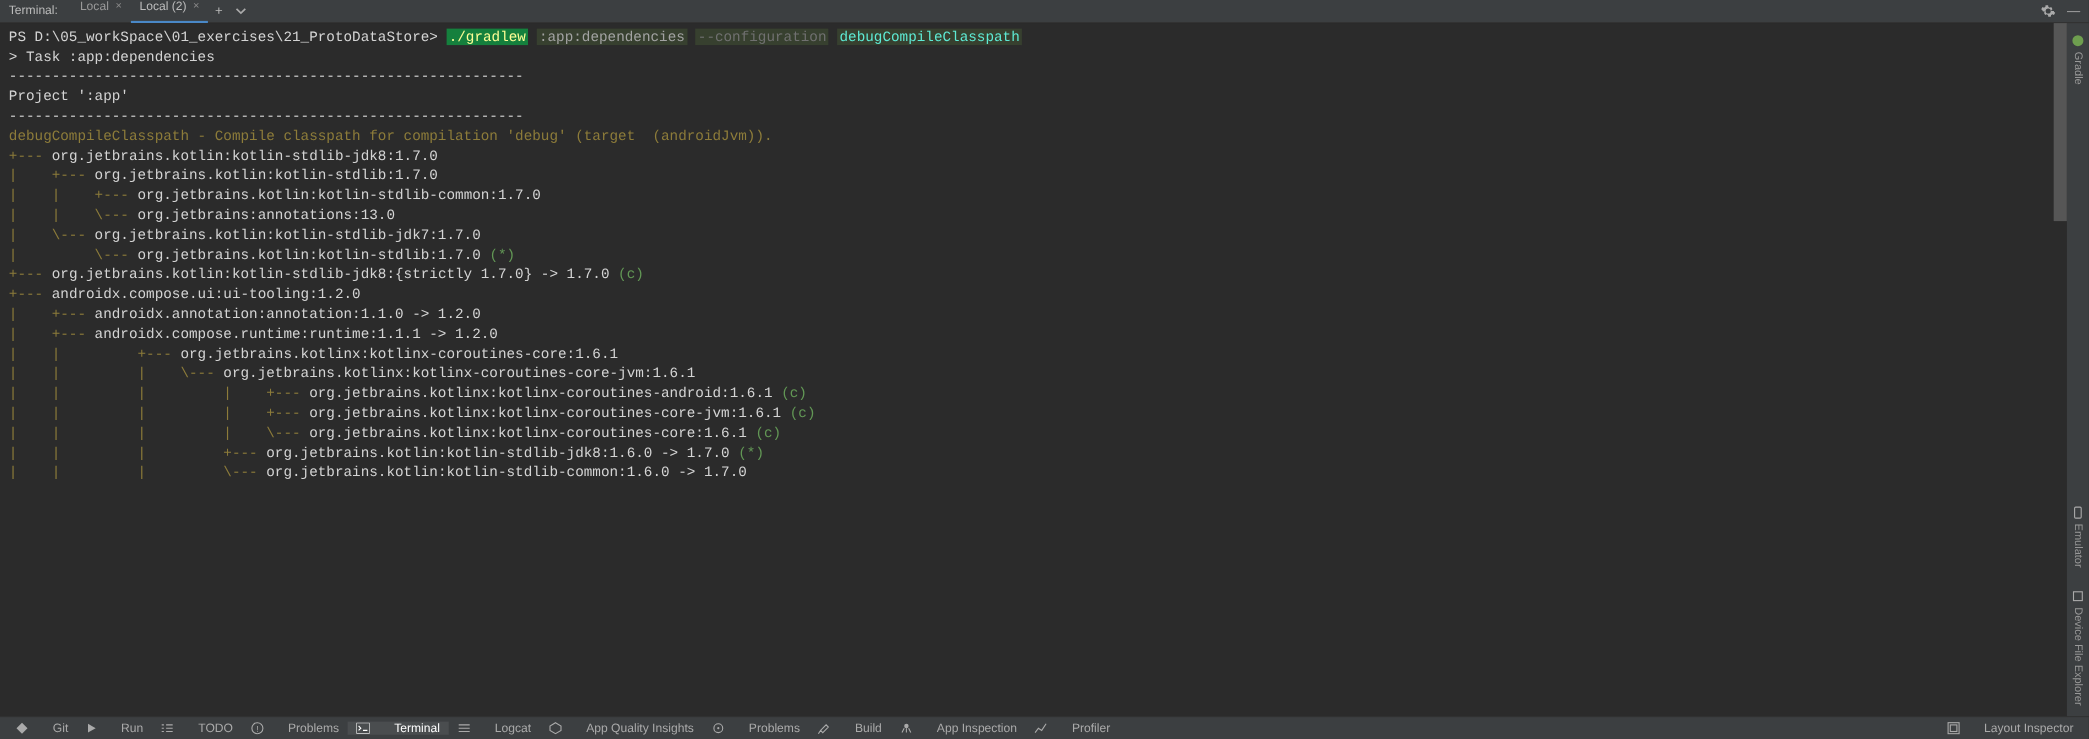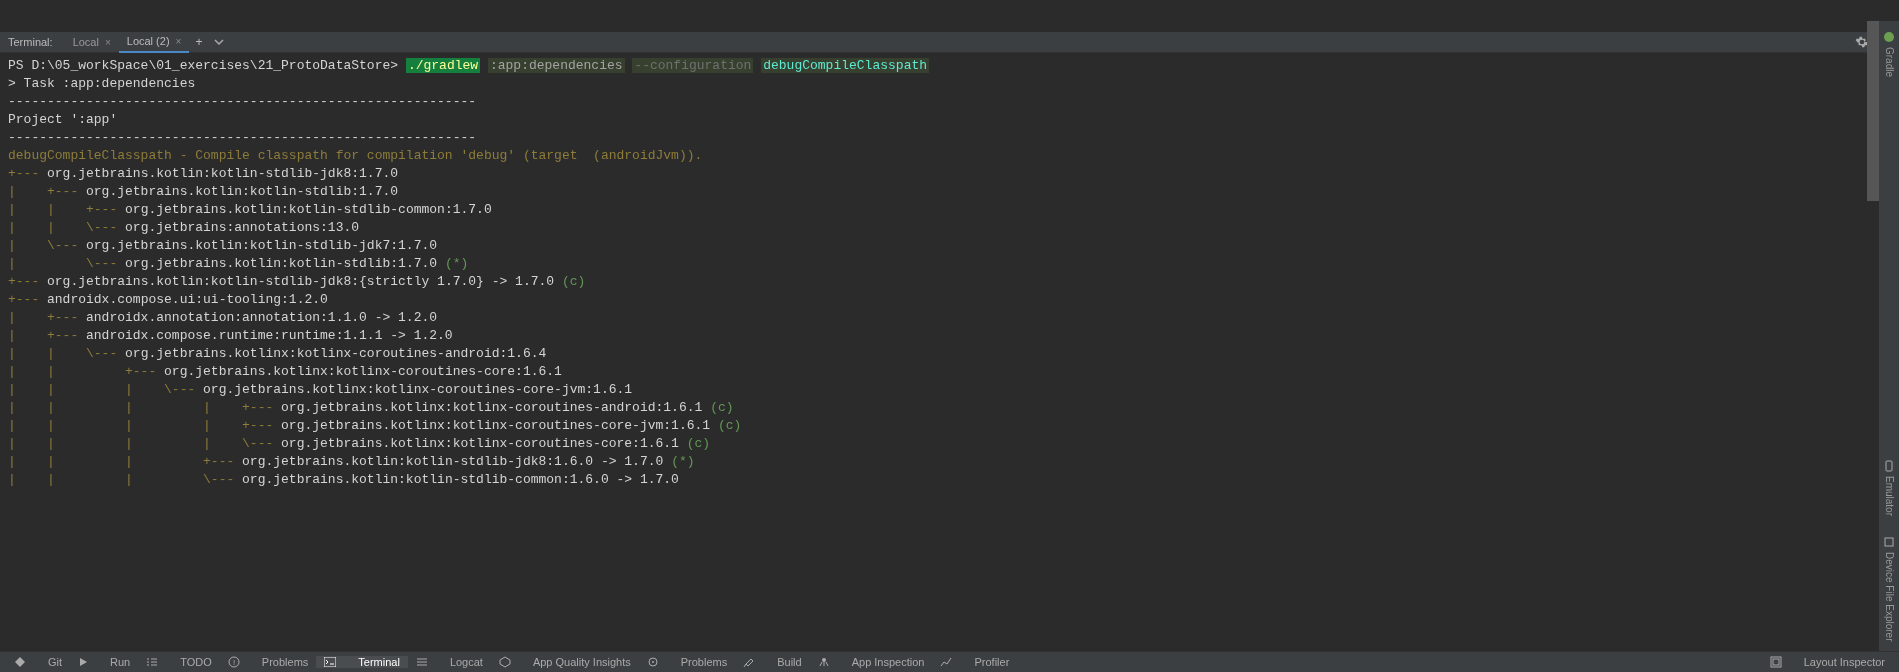--- a/index.html
+++ b/index.html
@@ -14,30 +14,28 @@
   display: flex;
   flex-direction: column;
 }
 .header {
   height: 21px;
   background: #3c3f41;
   border-bottom: 1px solid #323232;
   display: flex;
   align-items: center;
   padding-left: 8px;
-  margin-top: 32px;
 }
 .header-label {
   color: #bbbbbb;
   font-size: 11px;
   margin-right: 12px;
 }
 .tab {
   display: flex;
-  align-items: center;
   height: 21px;
   padding: 0 8px;
   font-size: 11px;
   color: #999;
   cursor: pointer;
 }
 .tab.active {
   color: #bbbbbb;
   border-bottom: 2px solid #4a88c7;
 }
@@ -192,21 +190,20 @@
       <div class="output"><span class="tree-bar">+--- </span><span>org.jetbrains.kotlin:kotlin-stdlib-jdk8:1.7.0</span></div>
       <div class="output"><span class="tree-bar">|    +--- </span><span>org.jetbrains.kotlin:kotlin-stdlib:1.7.0</span></div>
       <div class="output"><span class="tree-bar">|    |    +--- </span><span>org.jetbrains.kotlin:kotlin-stdlib-common:1.7.0</span></div>
       <div class="output"><span class="tree-bar">|    |    \--- </span><span>org.jetbrains:annotations:13.0</span></div>
       <div class="output"><span class="tree-bar">|    \--- </span><span>org.jetbrains.kotlin:kotlin-stdlib-jdk7:1.7.0</span></div>
       <div class="output"><span class="tree-bar">|         \--- </span><span>org.jetbrains.kotlin:kotlin-stdlib:1.7.0 </span><span class="tag-c">(*)</span></div>
       <div class="output"><span class="tree-bar">+--- </span><span>org.jetbrains.kotlin:kotlin-stdlib-jdk8:{strictly 1.7.0} -&gt; 1.7.0 </span><span class="tag-c">(c)</span></div>
       <div class="output"><span class="tree-bar">+--- </span><span>androidx.compose.ui:ui-tooling:1.2.0</span></div>
       <div class="output"><span class="tree-bar">|    +--- </span><span>androidx.annotation:annotation:1.1.0 -&gt; 1.2.0</span></div>
       <div class="output"><span class="tree-bar">|    +--- </span><span>androidx.compose.runtime:runtime:1.1.1 -&gt; 1.2.0</span></div>
-      <div class="output"><span class="tree-bar">|    |    \--- </span><span>org.jetbrains.kotlinx:kotlinx-coroutines-android:1.6.4</span></div>
       <div class="output"><span class="tree-bar">|    |         +--- </span><span>org.jetbrains.kotlinx:kotlinx-coroutines-core:1.6.1</span></div>
       <div class="output"><span class="tree-bar">|    |         |    \--- </span><span>org.jetbrains.kotlinx:kotlinx-coroutines-core-jvm:1.6.1</span></div>
       <div class="output"><span class="tree-bar">|    |         |         |    +--- </span><span>org.jetbrains.kotlinx:kotlinx-coroutines-android:1.6.1 </span><span class="tag-c">(c)</span></div>
       <div class="output"><span class="tree-bar">|    |         |         |    +--- </span><span>org.jetbrains.kotlinx:kotlinx-coroutines-core-jvm:1.6.1 </span><span class="tag-c">(c)</span></div>
       <div class="output"><span class="tree-bar">|    |         |         |    \--- </span><span>org.jetbrains.kotlinx:kotlinx-coroutines-core:1.6.1 </span><span class="tag-c">(c)</span></div>
       <div class="output"><span class="tree-bar">|    |         |         +--- </span><span>org.jetbrains.kotlin:kotlin-stdlib-jdk8:1.6.0 -&gt; 1.7.0 </span><span class="tag-c">(*)</span></div>
       <div class="output"><span class="tree-bar">|    |         |         \--- </span><span>org.jetbrains.kotlin:kotlin-stdlib-common:1.6.0 -&gt; 1.7.0</span></div>
     </div>
 </div>
 

